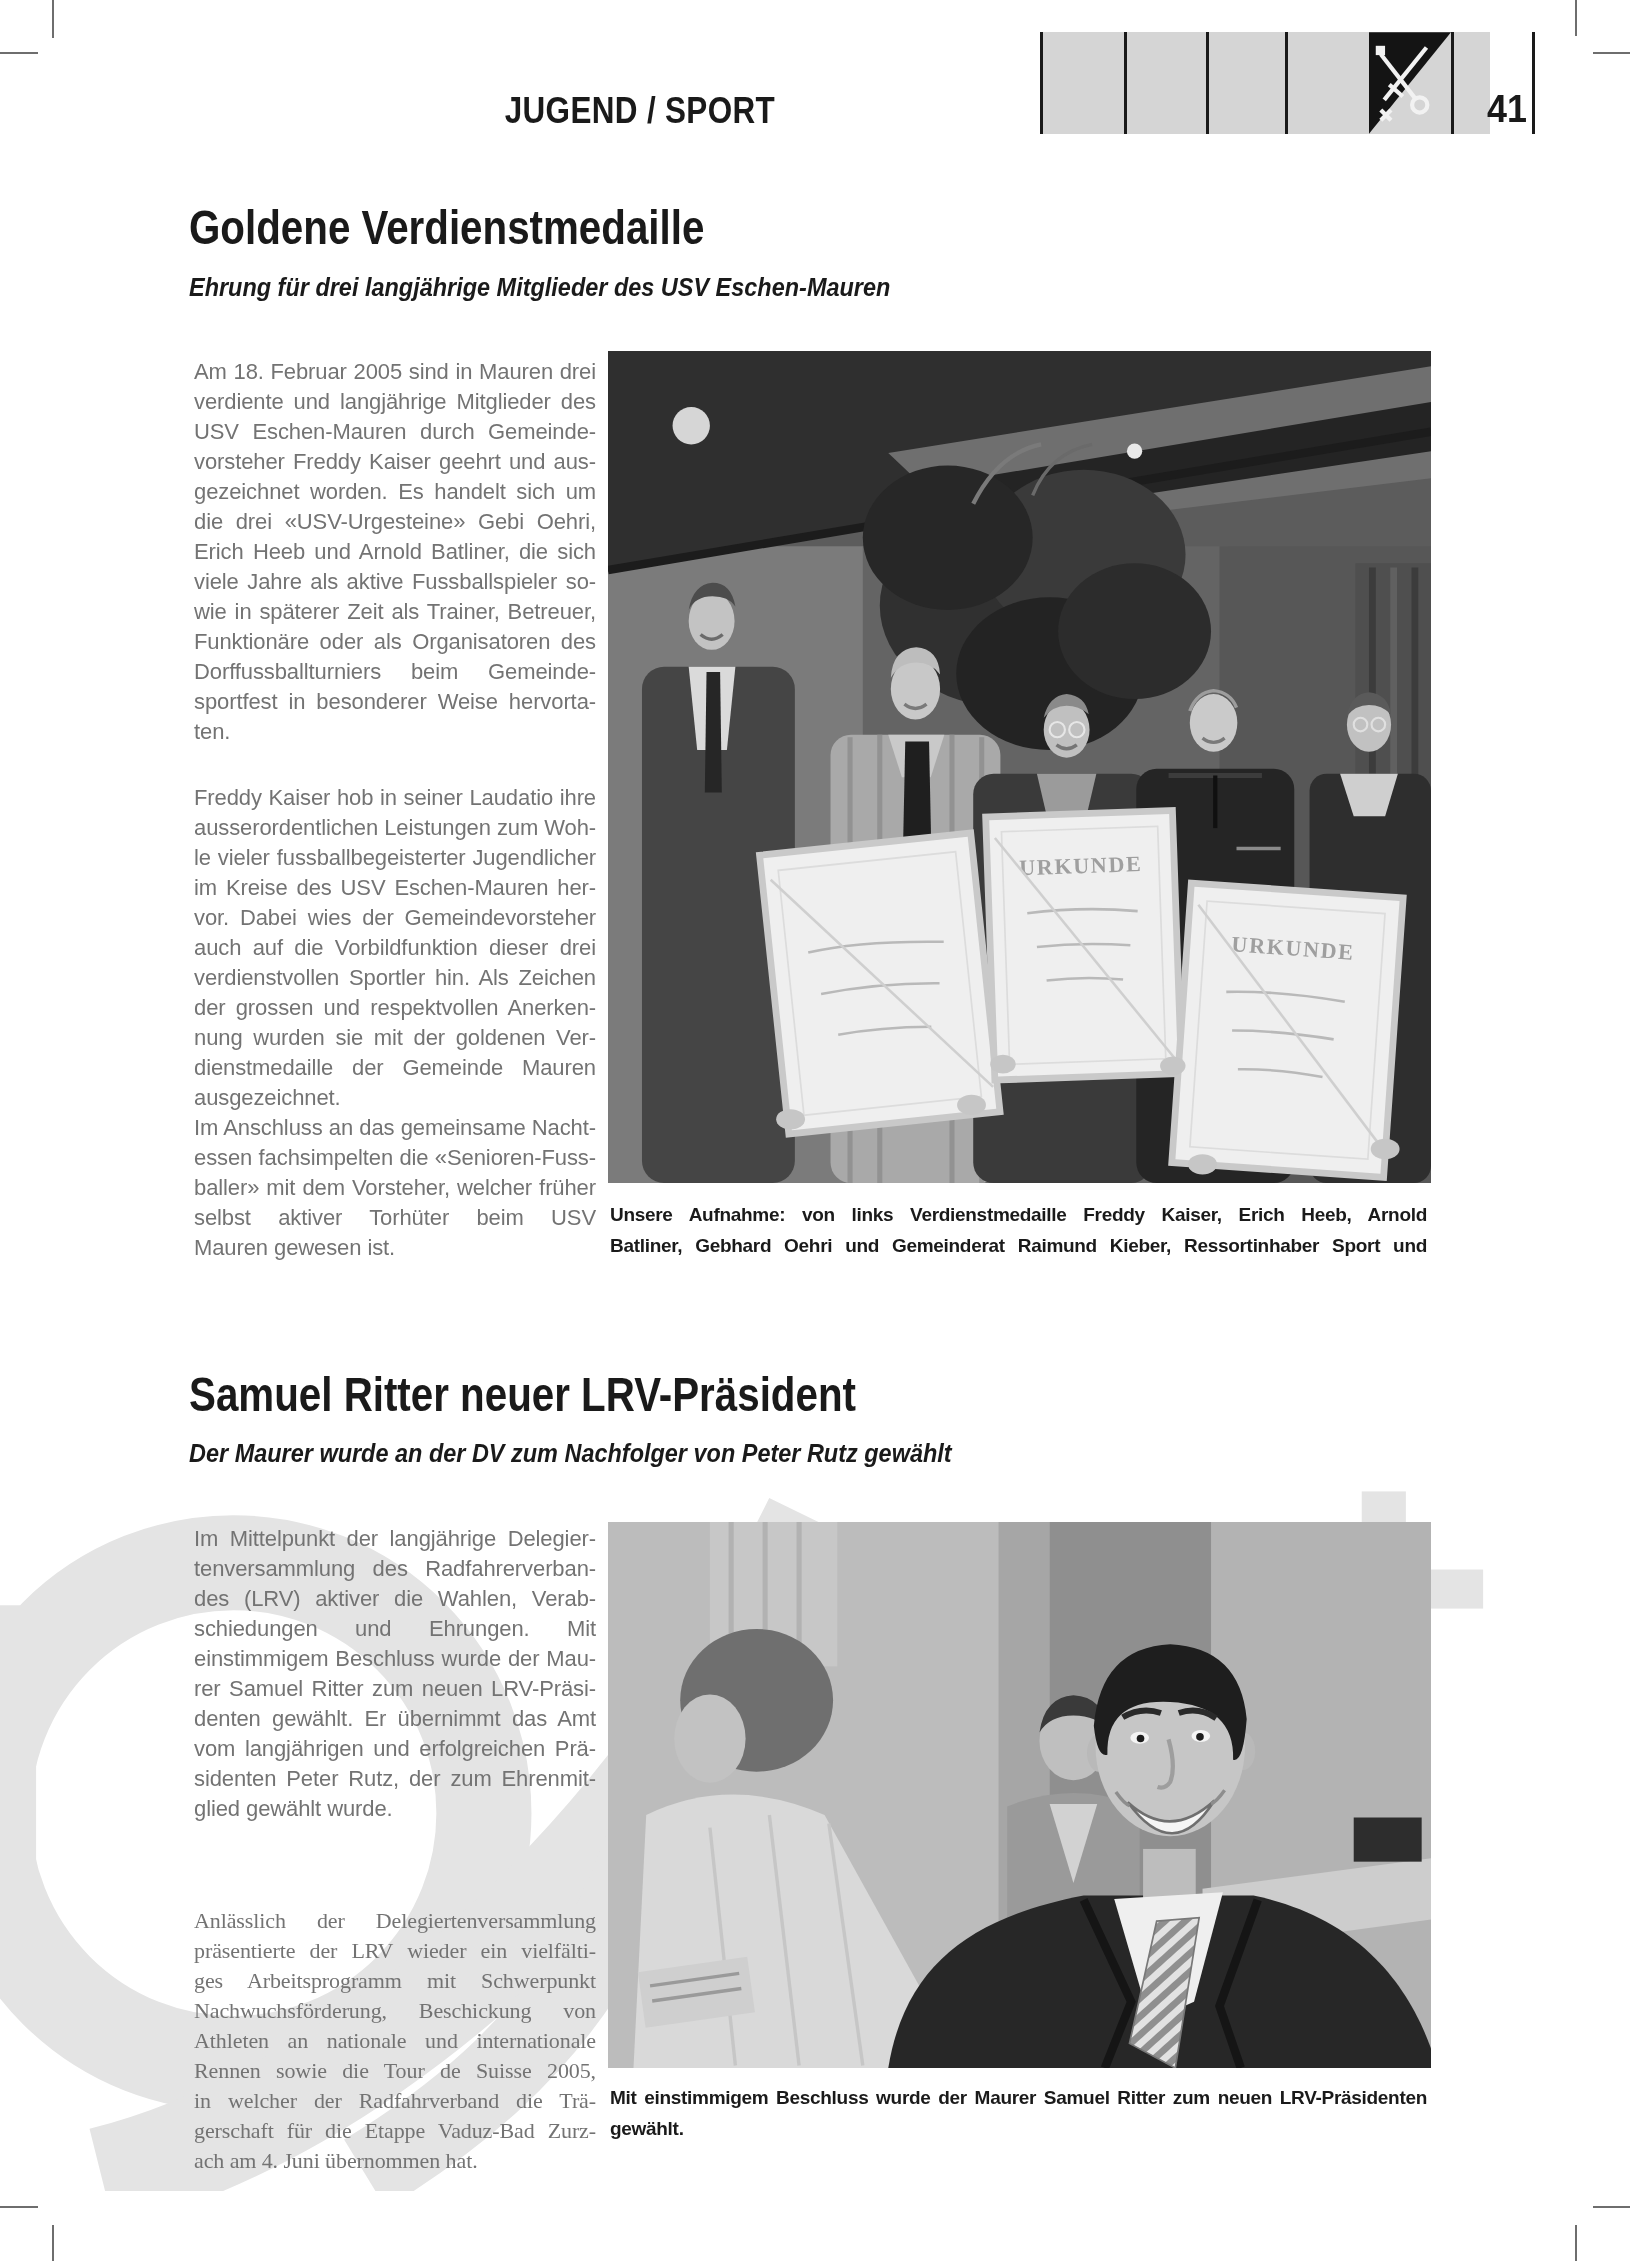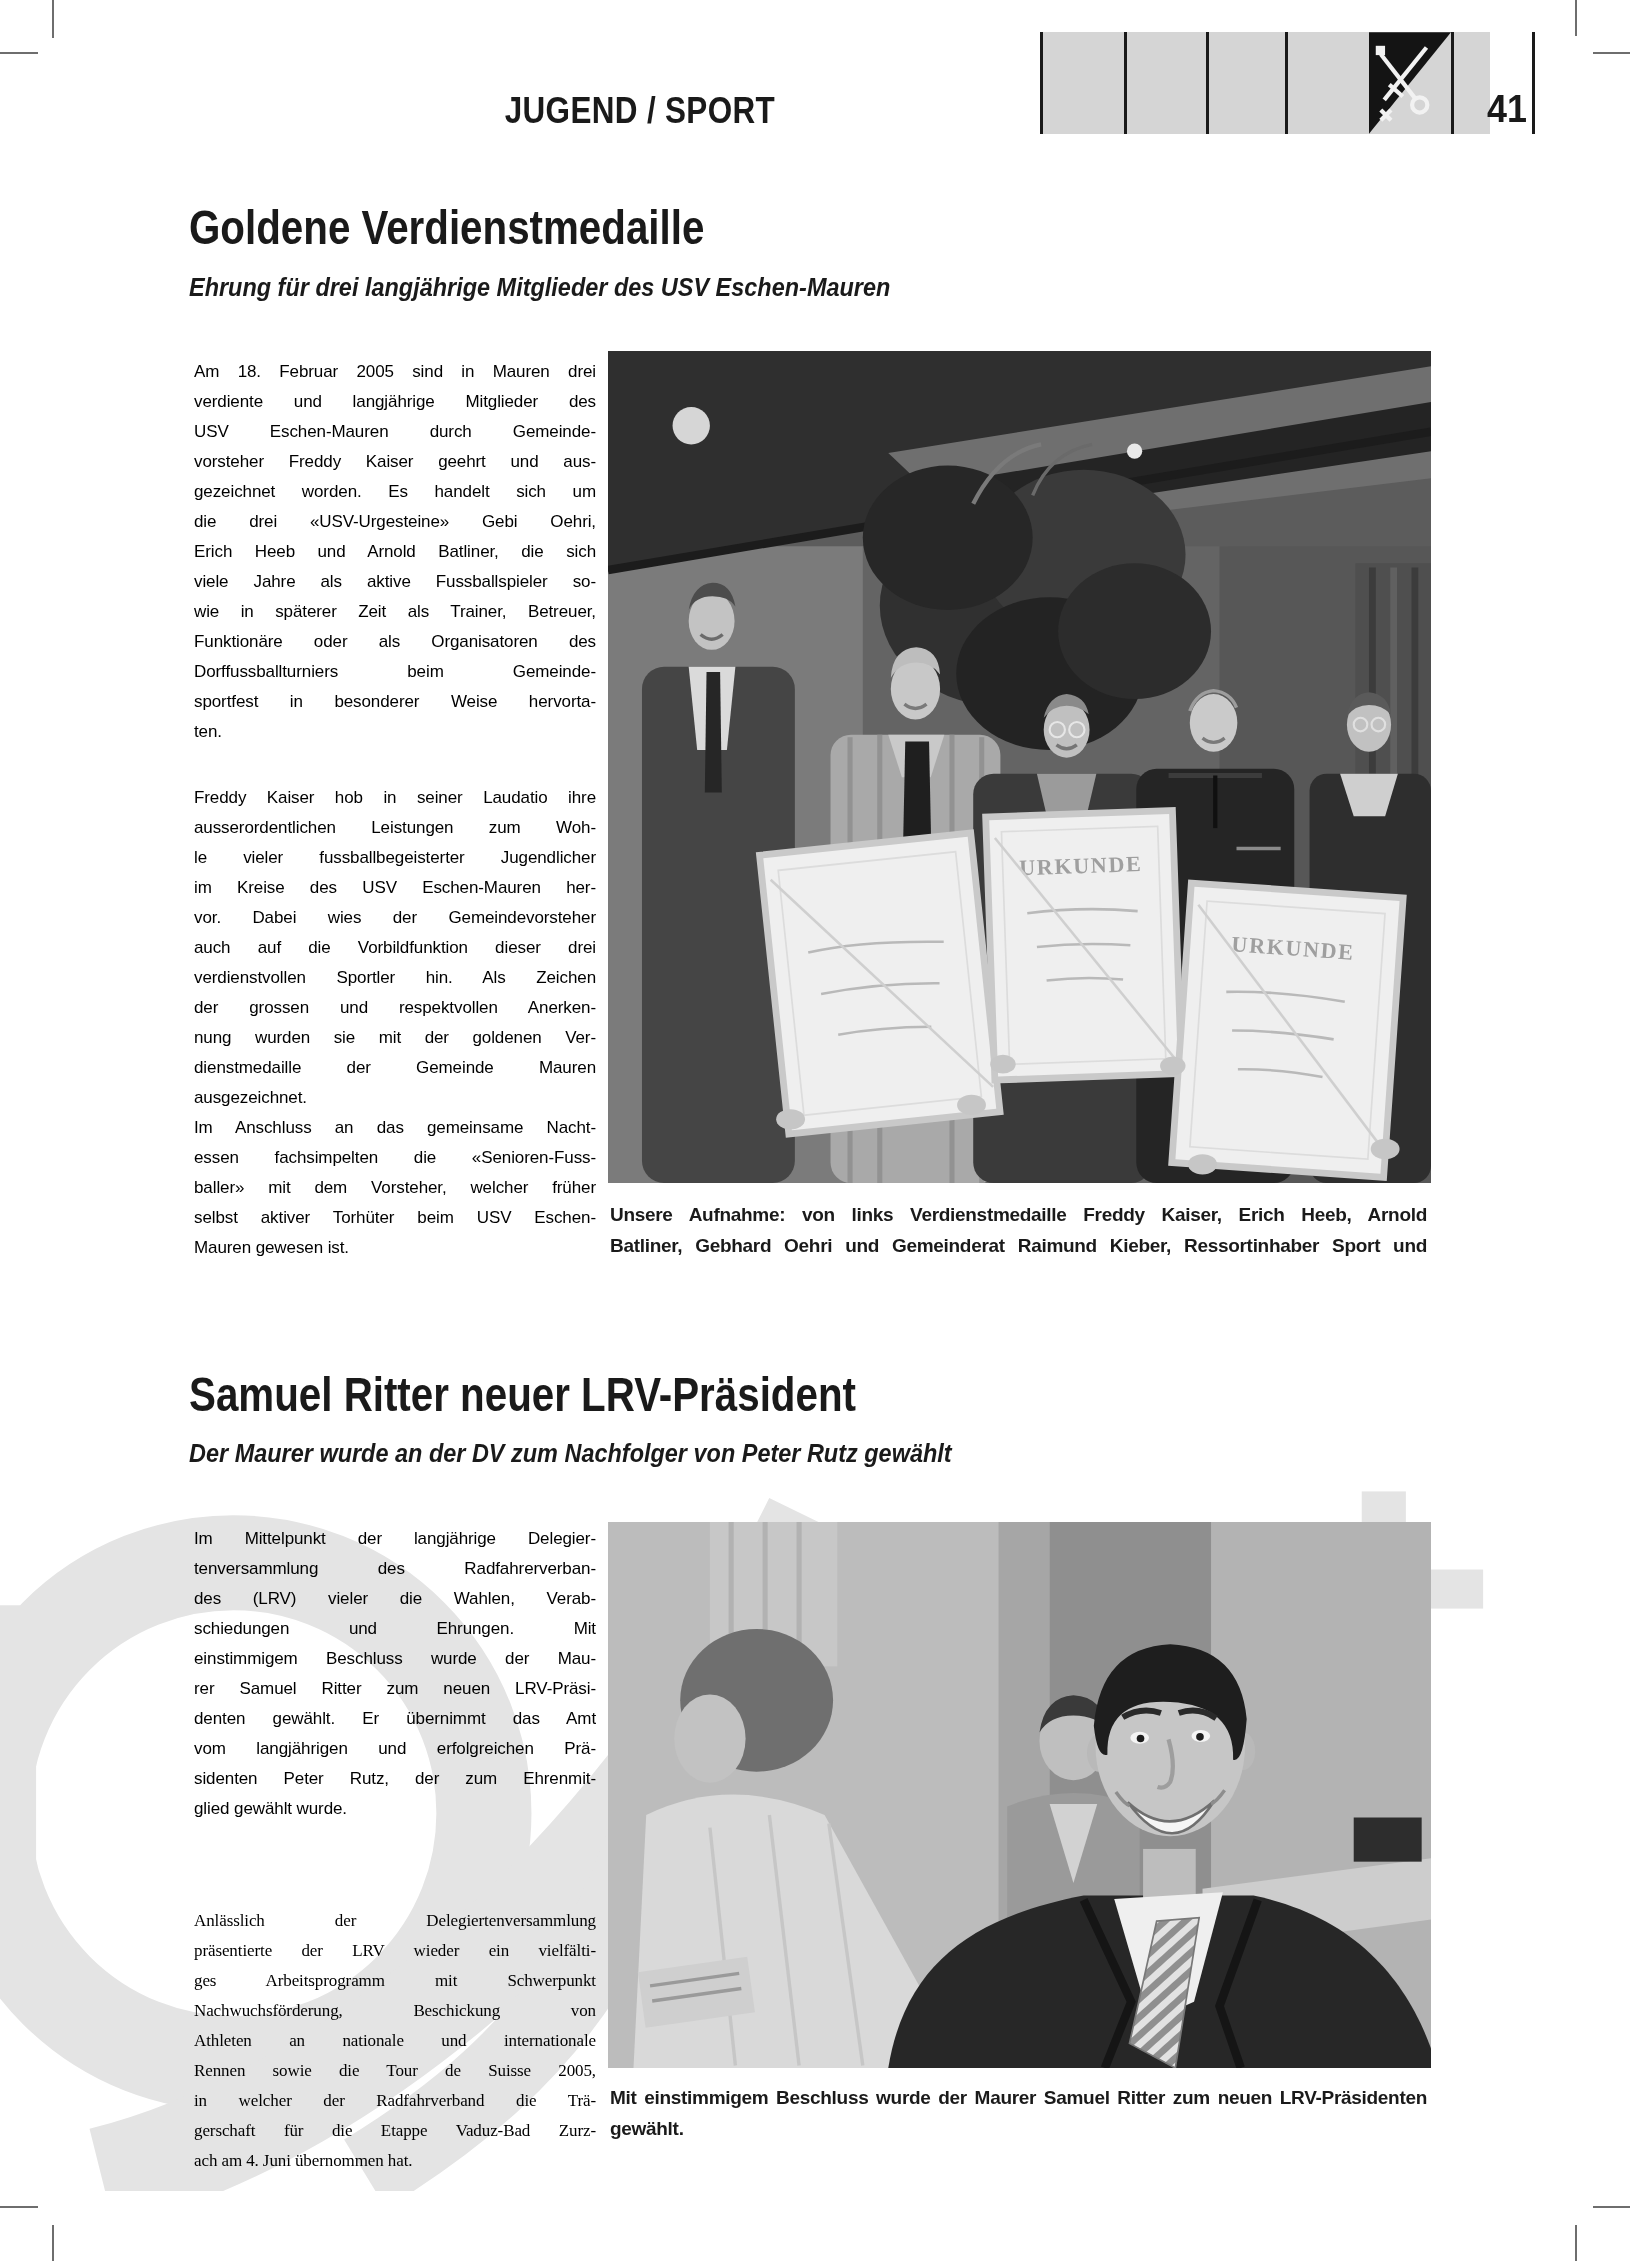--- a/index.html
+++ b/index.html
@@ -16,21 +16,21 @@
   .crest{position:absolute;left:329px;top:0;width:82px;height:102px;}
   .pagenum{position:absolute;left:414px;bottom:3.4px;width:73px;text-align:right;
         font-size:39px;font-weight:bold;color:#1a1a1a;transform:scaleX(.92);transform-origin:right bottom;}
   
   .title{position:absolute;left:189px;font-size:48px;line-height:51px;font-weight:bold;color:#1a1a1a;
         white-space:nowrap;transform:scaleX(.84);transform-origin:left top;}
   .subtitle{position:absolute;left:189px;font-size:25.5px;line-height:31px;font-weight:bold;font-style:italic;
         color:#1a1a1a;white-space:nowrap;transform:scaleX(.92);transform-origin:left top;}
   
   .bodycol{position:absolute;left:194px;width:402px;z-index:2;}
-  .ln{font-size:17px;line-height:30px;height:30px;overflow:hidden;color:#000000;
+  .ln{font-size:22px;line-height:30px;height:30px;overflow:hidden;color:#737373;
       text-align:justify;text-align-last:justify;letter-spacing:-0.1px;}
   .ln.ln-left{text-align-last:left;}
   
   .photo{position:absolute;left:608px;width:823px;overflow:hidden;z-index:2;background:#888;}
   .photo svg{display:block;width:100%;height:100%;}
   
   .caption{position:absolute;left:610px;width:817px;z-index:2;}
   .cap-ln{font-size:19px;line-height:31px;height:31px;overflow:hidden;font-weight:bold;color:#1a1a1a;
       text-align:justify;text-align-last:justify;letter-spacing:-0.3px;}
   .cap-ln.ln-left{text-align-last:left;}
@@ -233,21 +233,21 @@
     <div class="cap-ln">Unsere Aufnahme: von links Verdienstmedaille Freddy Kaiser, Erich Heeb, Arnold</div>
     <div class="cap-ln">Batliner, Gebhard Oehri und Gemeinderat Raimund Kieber, Ressortinhaber Sport und</div>
   </div>
 
   <div class="title" style="top:1369px;">Samuel Ritter neuer LRV-Präsident</div>
   <div class="subtitle" style="top:1438px;">Der Maurer wurde an der DV zum Nachfolger von Peter Rutz gewählt</div>
 
   <div class="bodycol" style="top:1524px;">
     <div class="ln">Im Mittelpunkt der langjährige Delegier-</div>
     <div class="ln">tenversammlung des Radfahrerverban-</div>
-    <div class="ln">des (LRV) vieler die Wahlen, Verab-</div>
+    <div class="ln">des (LRV) aktiver die Wahlen, Verab-</div>
     <div class="ln">schiedungen und Ehrungen. Mit</div>
     <div class="ln">einstimmigem Beschluss wurde der Mau-</div>
     <div class="ln">rer Samuel Ritter zum neuen LRV-Präsi-</div>
     <div class="ln">denten gewählt. Er übernimmt das Amt</div>
     <div class="ln">vom langjährigen und erfolgreichen Prä-</div>
     <div class="ln">sidenten Peter Rutz, der zum Ehrenmit-</div>
     <div class="ln ln-left">glied gewählt wurde.</div>
   </div>
 
   <div class="bodycol" style="top:1906px;font-family:Liberation Serif, serif;">

